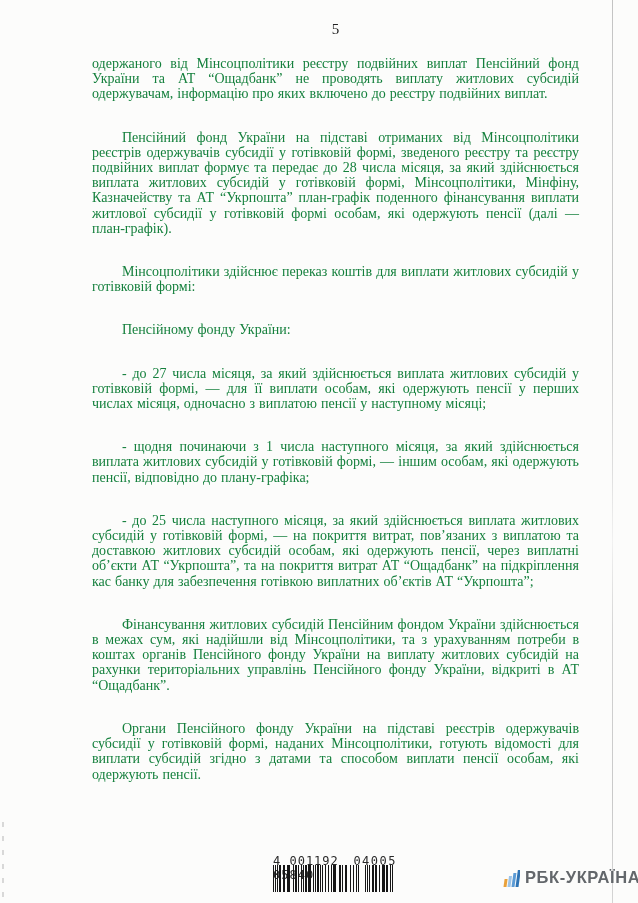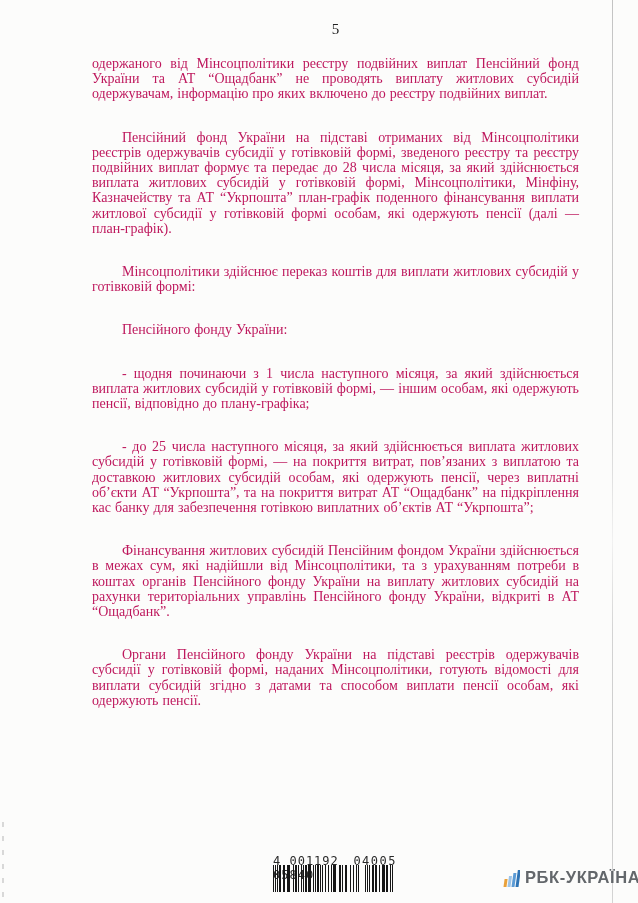--- a/index.html
+++ b/index.html
@@ -34,21 +34,21 @@
     text-align: center;
     font-size: 15px;
     color: #222;
   }
   .content {
     position: absolute;
     top: 56px; left: 92px; width: 487px;
     font-size: 14px;
     line-height: 15.2px;
     word-spacing: 0.5px;
-    color: #be185d;
+    color: #15803d;
     text-align: justify;
   }
   .content p { margin: 0 0 7px 0; }
   .content p.indent { text-indent: 30px; margin-top: 28px; }
   .barcode {
     position: absolute;
     left: 273px; top: 854px; width: 124px;
   }
   .barcode-digits {
     display: flex;
@@ -81,21 +81,22 @@
 <div class="page">
   <div class="scan-line"></div>
   <div class="scan-dashes"></div>
 
   <div class="page-number">5</div>
 
   <div class="content" id="paragraphs">
       <p class="">одержаного від Мінсоцполітики реєстру подвійних виплат Пенсійний фонд України та АТ “Ощадбанк” не проводять виплату житлових субсидій одержувачам, інформацію про яких включено до реєстру подвійних виплат.</p>
       <p class="indent">Пенсійний фонд України на підставі отриманих від Мінсоцполітики реєстрів одержувачів субсидії у готівковій формі, зведеного реєстру та реєстру подвійних виплат формує та передає до 28 числа місяця, за який здійснюється виплата житлових субсидій у готівковій формі, Мінсоцполітики, Мінфіну, Казначейству та АТ “Укрпошта” план-графік поденного фінансування виплати житлової субсидії у готівковій формі особам, які одержують пенсії (далі — план-графік).</p>
       <p class="indent">Мінсоцполітики здійснює переказ коштів для виплати житлових субсидій у готівковій формі:</p>
-      <p class="indent">Пенсійного фонду України:</p>
+      <p class="indent">Пенсійному фонду України:</p>
+      <p class="indent">- до 27 числа місяця, за який здійснюється виплата житлових субсидій у готівковій формі, — для її виплати особам, які одержують пенсії у перших числах місяця, одночасно з виплатою пенсії у наступному місяці;</p>
       <p class="indent">- щодня починаючи з 1 числа наступного місяця, за який здійснюється виплата житлових субсидій у готівковій формі, — іншим особам, які одержують пенсії, відповідно до плану-графіка;</p>
       <p class="indent">- до 25 числа наступного місяця, за який здійснюється виплата житлових субсидій у готівковій формі, — на покриття витрат, пов’язаних з виплатою та доставкою житлових субсидій особам, які одержують пенсії, через виплатні об’єкти АТ “Укрпошта”, та на покриття витрат АТ “Ощадбанк” на підкріплення кас банку для забезпечення готівкою виплатних об’єктів АТ “Укрпошта”;</p>
       <p class="indent">Фінансування житлових субсидій Пенсійним фондом України здійснюється в межах сум, які надійшли від Мінсоцполітики, та з урахуванням потреби в коштах органів Пенсійного фонду України на виплату житлових субсидій на рахунки територіальних управлінь Пенсійного фонду України, відкриті в АТ “Ощадбанк”.</p>
       <p class="indent">Органи Пенсійного фонду України на підставі реєстрів одержувачів субсидії у готівковій формі, наданих Мінсоцполітики, готують відомості для виплати субсидій згідно з датами та способом виплати пенсії особам, які одержують пенсії.</p>
     </div>
 
   <div class="barcode">
     <div class="barcode-digits">
       <span class="main">4 001192 05840</span>
       <span class="addon">04005</span>

